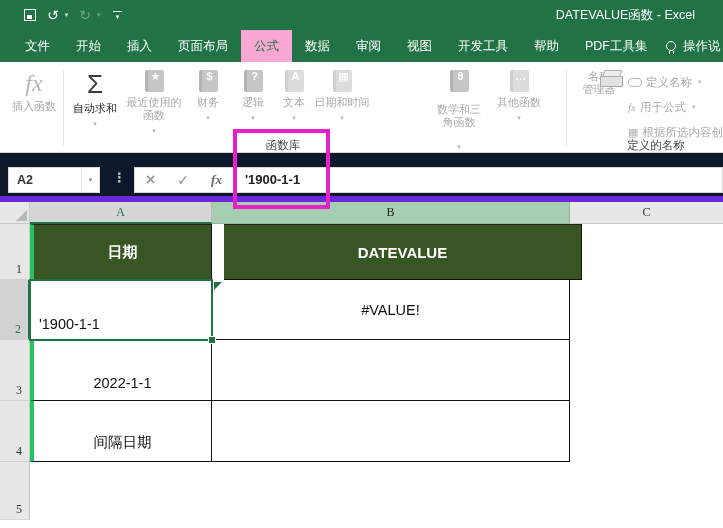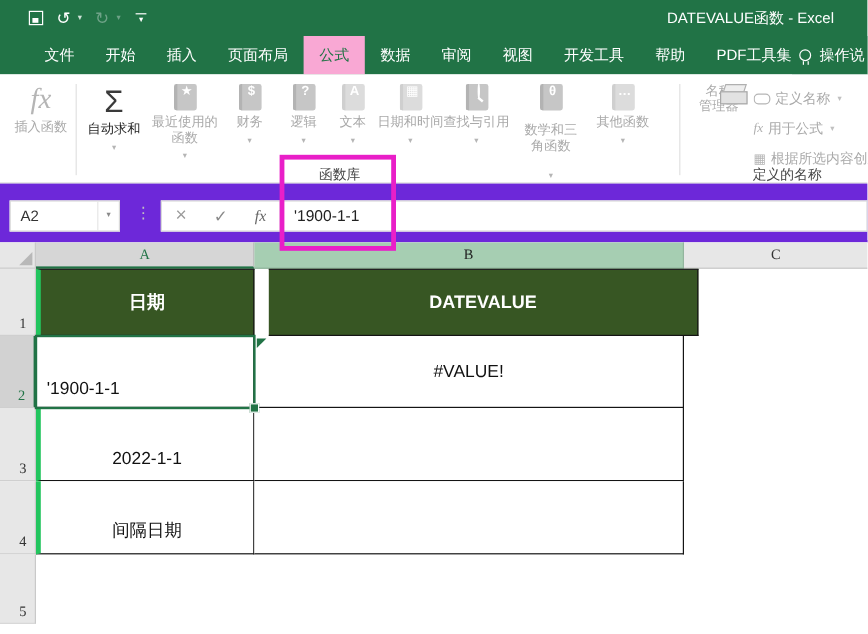--- a/index.html
+++ b/index.html
@@ -15,21 +15,21 @@
   .qbtn { color:#fff; font-size:14px; line-height:30px; }
   .qbtn.dim { color:#6ea287; }
   .mini-caret { font-size:7px; color:#cfe3d8; margin-left:-5px; }
   .mini-caret.dim { color:#6ea287; }
   .customize { display:flex; flex-direction:column; align-items:center; width:12px; }
   .customize .bar { width:9px; border-top:1.5px solid #fff; margin-bottom:2px; }
   .customize .chev { color:#fff; font-size:7px; line-height:5px; }
   .wintitle { position:absolute; right:28px; top:0; line-height:30px; color:#fff; font-size:12.5px; }
 
   
-  .tabrow { position:absolute; left:0; top:30px; width:723px; height:32px; background:#217346; display:flex; padding-left:24px; }
+  .tabrow { position:absolute; left:0; top:30px; width:723px; height:32px; background:#217346; display:flex; padding-left:12px; }
   .tab { padding:0 13px; line-height:32px; font-size:12.5px; color:#fff; white-space:nowrap; }
   .tab.selected { background:#f9a8d4; color:#217346; }
   .tellme { position:absolute; right:0; top:0; height:32px; display:flex; align-items:center; gap:7px; background:#217346; padding-left:6px; }
   .bulb { width:10px; height:10px; border:1.5px solid #fff; border-radius:50%; position:relative; }
   .bulb::after { content:""; position:absolute; left:2px; bottom:-4px; width:3px; height:3px; border-left:1.5px solid #fff; border-right:1.5px solid #fff; }
   .tellme-label { color:#fff; font-size:12.5px; width:40px; overflow:hidden; white-space:nowrap; }
 
   
   .ribbon { position:absolute; left:0; top:62px; width:723px; height:91px; background:#fff; border-bottom:1px solid #d8d8d8; }
   .ritem { position:absolute; top:8px; text-align:center; color:#a9a9a9; font-size:11px; line-height:13px; }
@@ -50,21 +50,21 @@
   .tray::before { content:""; position:absolute; left:4px; top:0; width:16px; height:7px; background:#eee; border:1px solid #b0b0b0; transform:skewX(-18deg); }
   .tray::after { content:""; position:absolute; left:1px; top:6px; width:21px; height:9px; background:#e2e2e2; border:1px solid #a8a8a8; }
   .defrow { position:absolute; left:628px; width:95px; height:20px; display:flex; align-items:center; gap:4px;
             color:#a9a9a9; font-size:11.5px; white-space:nowrap; overflow:hidden; }
   .tagicon { width:14px; height:9px; border:1.3px solid #b5b5b5; border-radius:4px; flex:0 0 auto; }
   .fx-small { font-family:"Liberation Serif","DejaVu Serif",serif; font-style:italic; font-size:11px; color:#b0b0b0; flex:0 0 auto; }
   .gridicon { color:#b5b5b5; font-size:11px; flex:0 0 auto; }
   .defrow .arrow-inline { font-size:7px; color:#c0c0c0; margin-left:2px; }
 
   
-  .fbar { position:absolute; left:0; top:153px; width:723px; height:49px; background:#6d28d9; border-bottom:2px solid #6d28d9; }
+  .fbar { position:absolute; left:0; top:153px; width:723px; height:49px; background:#0f172a; border-bottom:6px solid #6d28d9;font-weight:bold; }
   .namebox { position:absolute; left:8px; top:14px; width:92px; height:26px; background:#fff; border:1px solid #d9d9d9;
              font-size:12.5px; color:#333; line-height:24px; padding-left:8px; }
   .namebox .nb-arrow { position:absolute; right:0; top:0; width:18px; height:24px; border-left:1px solid #e6e6e6;
              color:#8a8a8a; font-size:7px; text-align:center; line-height:24px; }
   .fbar-dots { position:absolute; left:113px; top:17px; color:#c0c0c0; font-size:13px; letter-spacing:0; }
   .btnbox { position:absolute; left:134px; top:14px; width:100px; height:26px; background:#fff; border:1px solid #d9d9d9;
             display:flex; align-items:center; justify-content:space-around; }
   .btn-x { color:#9b9b9b; font-size:16px; }
   .btn-check { color:#8a8a8a; font-size:14px; }
   .btn-fx { font-family:"Liberation Serif","DejaVu Serif",serif; font-style:italic; font-size:13px; color:#666; }
@@ -176,25 +176,20 @@
       <span class="rlabel">文本</span>
       <span class="arrow">▾</span>
     </div>
 
     <div class="ritem" style="left:314px;width:56px;">
       <span class="glyph-big book lite"><span>▦</span></span>
       <span class="rlabel">日期和时间</span>
       <span class="arrow">▾</span>
     </div>
 
-    <div class="ritem" style="left:368px;width:58px;">
-      <span class="glyph-big book"><span class="mag"></span></span>
-      <span class="rlabel">查找与引用</span>
-      <span class="arrow">▾</span>
-    </div>
 
     <div class="ritem" style="left:428px;width:62px;">
       <span class="glyph-big book"><span>θ</span></span>
       <span class="rlabel" style="display:block;width:48px;margin:11px auto;">数学和三角函数</span>
       <span class="arrow">▾</span>
     </div>
 
     <div class="ritem" style="left:492px;width:54px;">
       <span class="glyph-big book lite"><span>…</span></span>
       <span class="rlabel">其他函数</span>

